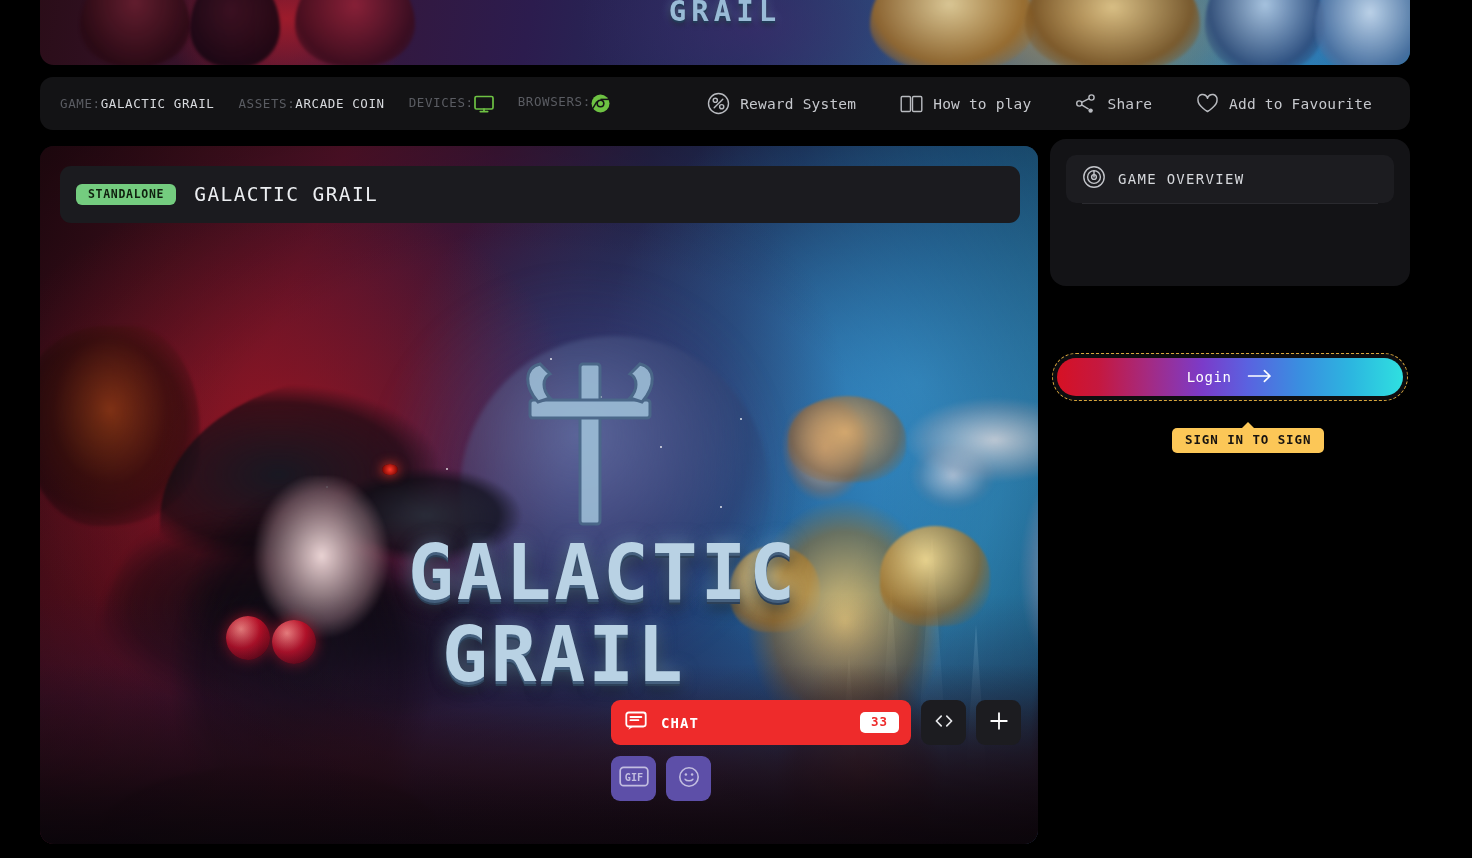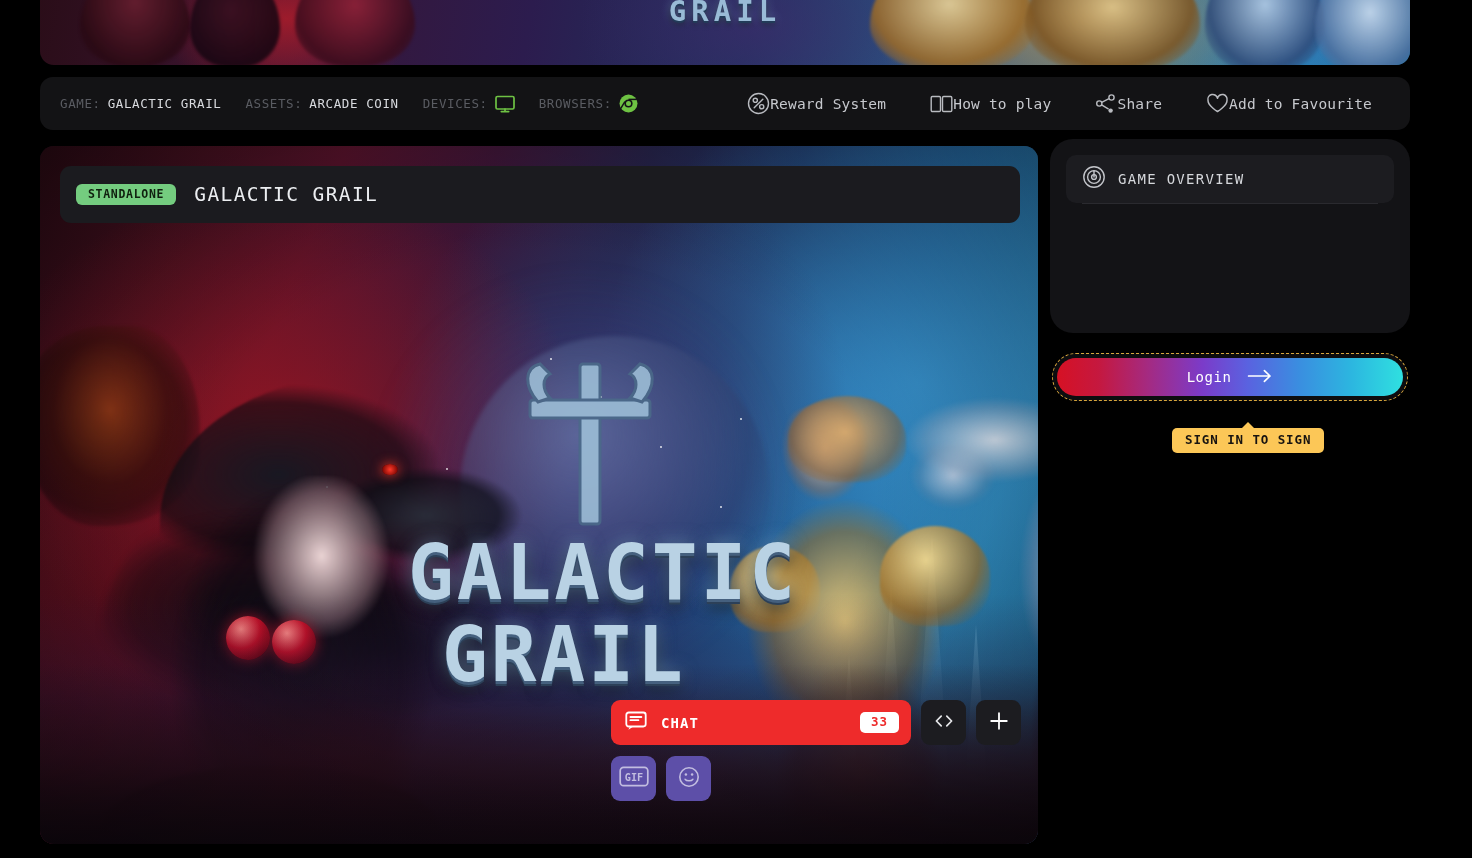--- a/index.html
+++ b/index.html
@@ -74,35 +74,35 @@
   .toolbar {
     position: absolute;
     left: 40px; top: 77px;
     width: 1370px; height: 53px;
     background: #131315;
     border-radius: 13px;
     display: flex;
     align-items: center;
   }
   .tb-left { display: flex; align-items: center; padding-left: 20px; gap: 24px; }
-  .tb-pair { display: flex; align-items: center; gap: 7px; }
+  .tb-pair { display: flex; align-items: flex-start; }
   .tb-key {
     font-size: 12.5px; letter-spacing: .6px; color: #5a5c62;
     text-transform: uppercase;
   }
   .tb-val {
     font-size: 12.5px; letter-spacing: .6px; color: #d8dade;
     text-transform: uppercase;
   }
   .icon-monitor { display: block; }
   .icon-chrome { display: block; }
 
   .tb-right { display: flex; align-items: center; margin-left: auto; padding-right: 38px; gap: 44px; }
   .tb-action {
-    display: flex; align-items: center; 
+    display: flex; align-items: center; gap: 10px;
     color: #c6c8cd; font-size: 14.5px; letter-spacing: .2px;
     cursor: pointer;
   }
   .tb-action svg { display: block; flex: none; }
 
   
   .stage {
     position: absolute;
     left: 40px; top: 146px;
     width: 998px; height: 698px;
@@ -381,23 +381,23 @@
   }
   .chat-input .ph {
     color: #d2d4d8; font-size: 14.5px; letter-spacing: .1px;
   }
   .chat-input .lock { margin-left: auto; }
   .sq-btn.purple { background: #5d4fa8; }
 
   
   .side-panel {
     position: absolute; left: 1050px; top: 139px;
-    width: 360px; height: 194px;
+    width: 360px; height: 147px;
     background: #131316;
-    border-radius: 23px;
+    border-radius: 16px;
     padding: 16px;
   }
   .overview-head {
     height: 48px;
     background: #1c1c20;
     border-radius: 10px;
     display: flex; align-items: center;
     gap: 12px;
     padding: 0 16px;
   }

